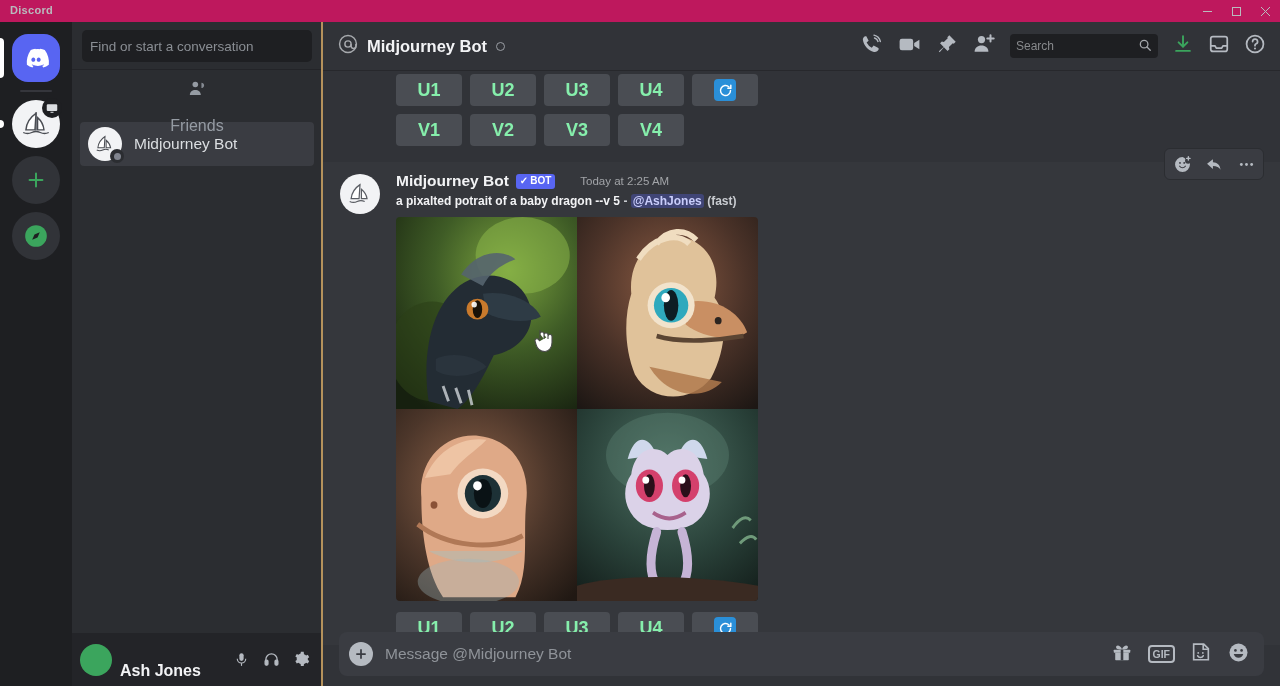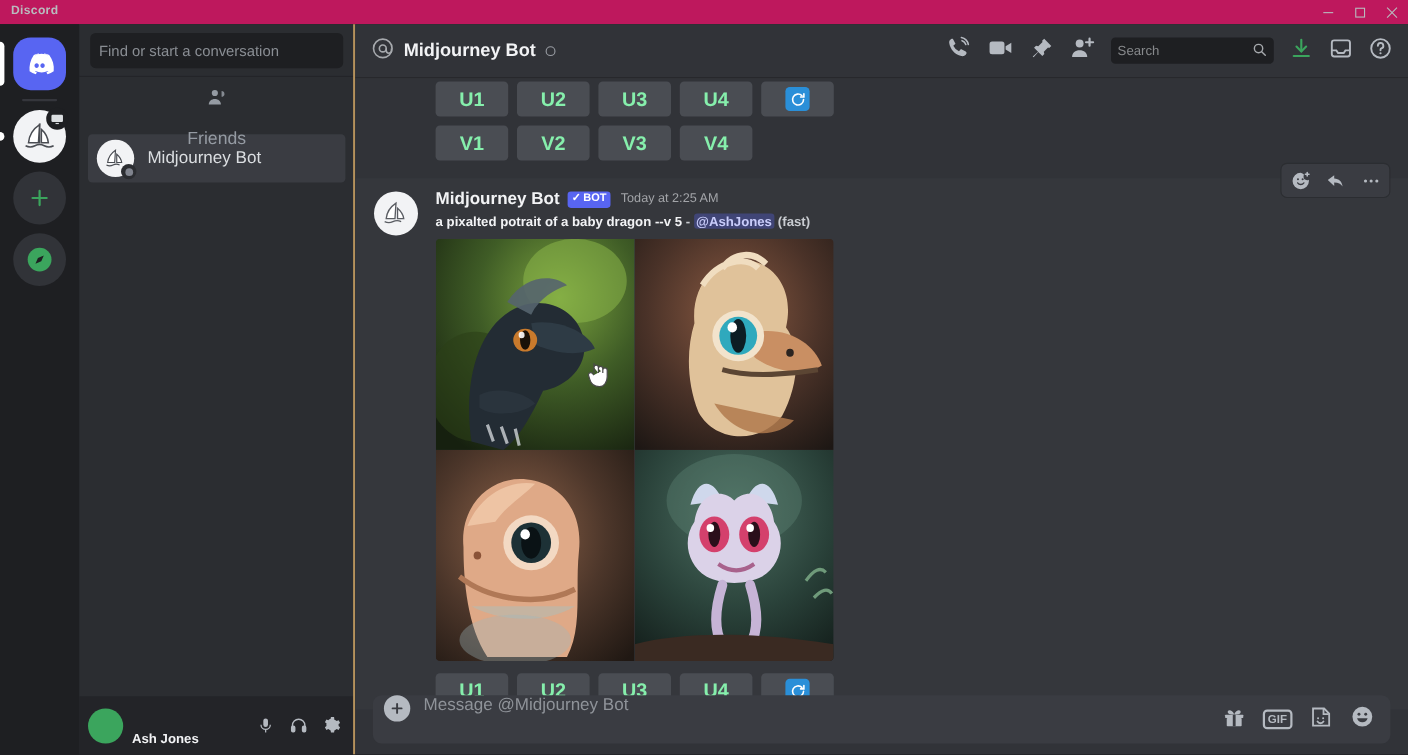--- a/index.html
+++ b/index.html
@@ -97,21 +97,21 @@
     width: 14px; height: 14px; border-radius: 50%;
     background: #2b2d31; display: flex; align-items: center; justify-content: center;
   }
   .status-dot i { width: 7px; height: 7px; border-radius: 50%; background: #80848e; display: block; }
 
   .userbar {
     position: absolute; left: 0; bottom: 0; width: 250px; height: 53px;
     background: #232428; display: flex; align-items: center; padding: 0 8px; gap: 8px;
   }
   .user-av { width: 32px; height: 32px; border-radius: 50%; background: #3ba55d; }
-  .user-name { color: #f2f3f5; font-size: 12px; font-weight: bold; margin-top: 22px; }
+  .user-name { color: #f2f3f5; font-size: 16px; font-weight: bold; margin-top: 22px; }
   .user-icons { margin-left: auto; display: flex; gap: 4px; color: #b5bac1; }
   .uibtn { width: 26px; height: 26px; display: flex; align-items: center; justify-content: center; border-radius: 4px; }
 
   
   .vline { position: absolute; left: 321px; top: 22px; width: 2px; height: 664px; background: #b5925c; }
 
   
   .chat { position: absolute; left: 323px; top: 22px; width: 957px; height: 664px; background: #313338; }
 
   .chat-header {
@@ -155,21 +155,21 @@
     display: flex; align-items: center; justify-content: center;
   }
   .msg-body { padding-left: 73px; }
   .msg-head { display: flex; align-items: center; gap: 7px; }
   .author { font-size: 15.5px; font-weight: bold; color: #f2f3f5; }
   .botbadge {
     background: #5865f2; color: #fff; font-size: 10px; font-weight: bold;
     border-radius: 3px; padding: 1px 4px 2px; display: flex; align-items: center; gap: 2px;
     line-height: 1.2;
   }
-  .ts { font-size: 11.5px; color: #a2a4a8; margin-left: 2px; }
+  .ts { font-size: 11.5px; color: #a2a4a8; margin-left: 18px; }
   .content {
     margin-top: 3px; font-size: 12px; font-weight: bold; color: #f2f3f5; line-height: 1.35;
   }
   .mention {
     background: rgba(88,101,242,.32); color: #c9cdfb; border-radius: 3px; padding: 0 2px;
   }
   .dim { color: #c9ccd1; font-weight: bold; }
 
   .grid {
     margin-top: 8px; width: 362px; height: 384px;
@@ -182,21 +182,21 @@
     position: absolute; right: 16px; top: -14px; height: 32px;
     background: #3a3c42; border: 1px solid #2b2d31; border-radius: 6px;
     display: flex; align-items: center; gap: 2px; padding: 0 2px;
   }
   .htbtn { width: 30px; height: 28px; display: flex; align-items: center; justify-content: center; color: #b5bac1; border-radius: 4px; }
 
   
   .composer { position: absolute; left: 0; bottom: 0; width: 957px; height: 64px; padding: 0 16px; display: flex; align-items: center; }
   .cbox {
     width: 100%; height: 44px; border-radius: 8px; background: #3a3c42;
-    display: flex; padding: 0 14px 0 10px; gap: 12px;
+    display: flex; align-items: center; padding: 0 14px 0 10px; gap: 12px;
   }
   .cplus { width: 24px; height: 24px; border-radius: 50%; background: #b5bac1; display: flex; align-items: center; justify-content: center; color: #3a3c42; font-size: 19px; line-height: 0; font-weight: bold; }
   .cplace { flex: 1; font-size: 15.5px; color: #8f9399; }
   .cicons { display: flex; align-items: center; gap: 15px; color: #b5bac1; }
   .gifbox { border: 2px solid #b5bac1; border-radius: 4px; font-size: 10.5px; font-weight: bold; color: #b5bac1; padding: 1px 3px; line-height: 1.15; }
 
   .cursor { position: absolute; pointer-events: none; }
 </style>
 </head>
 <body>

